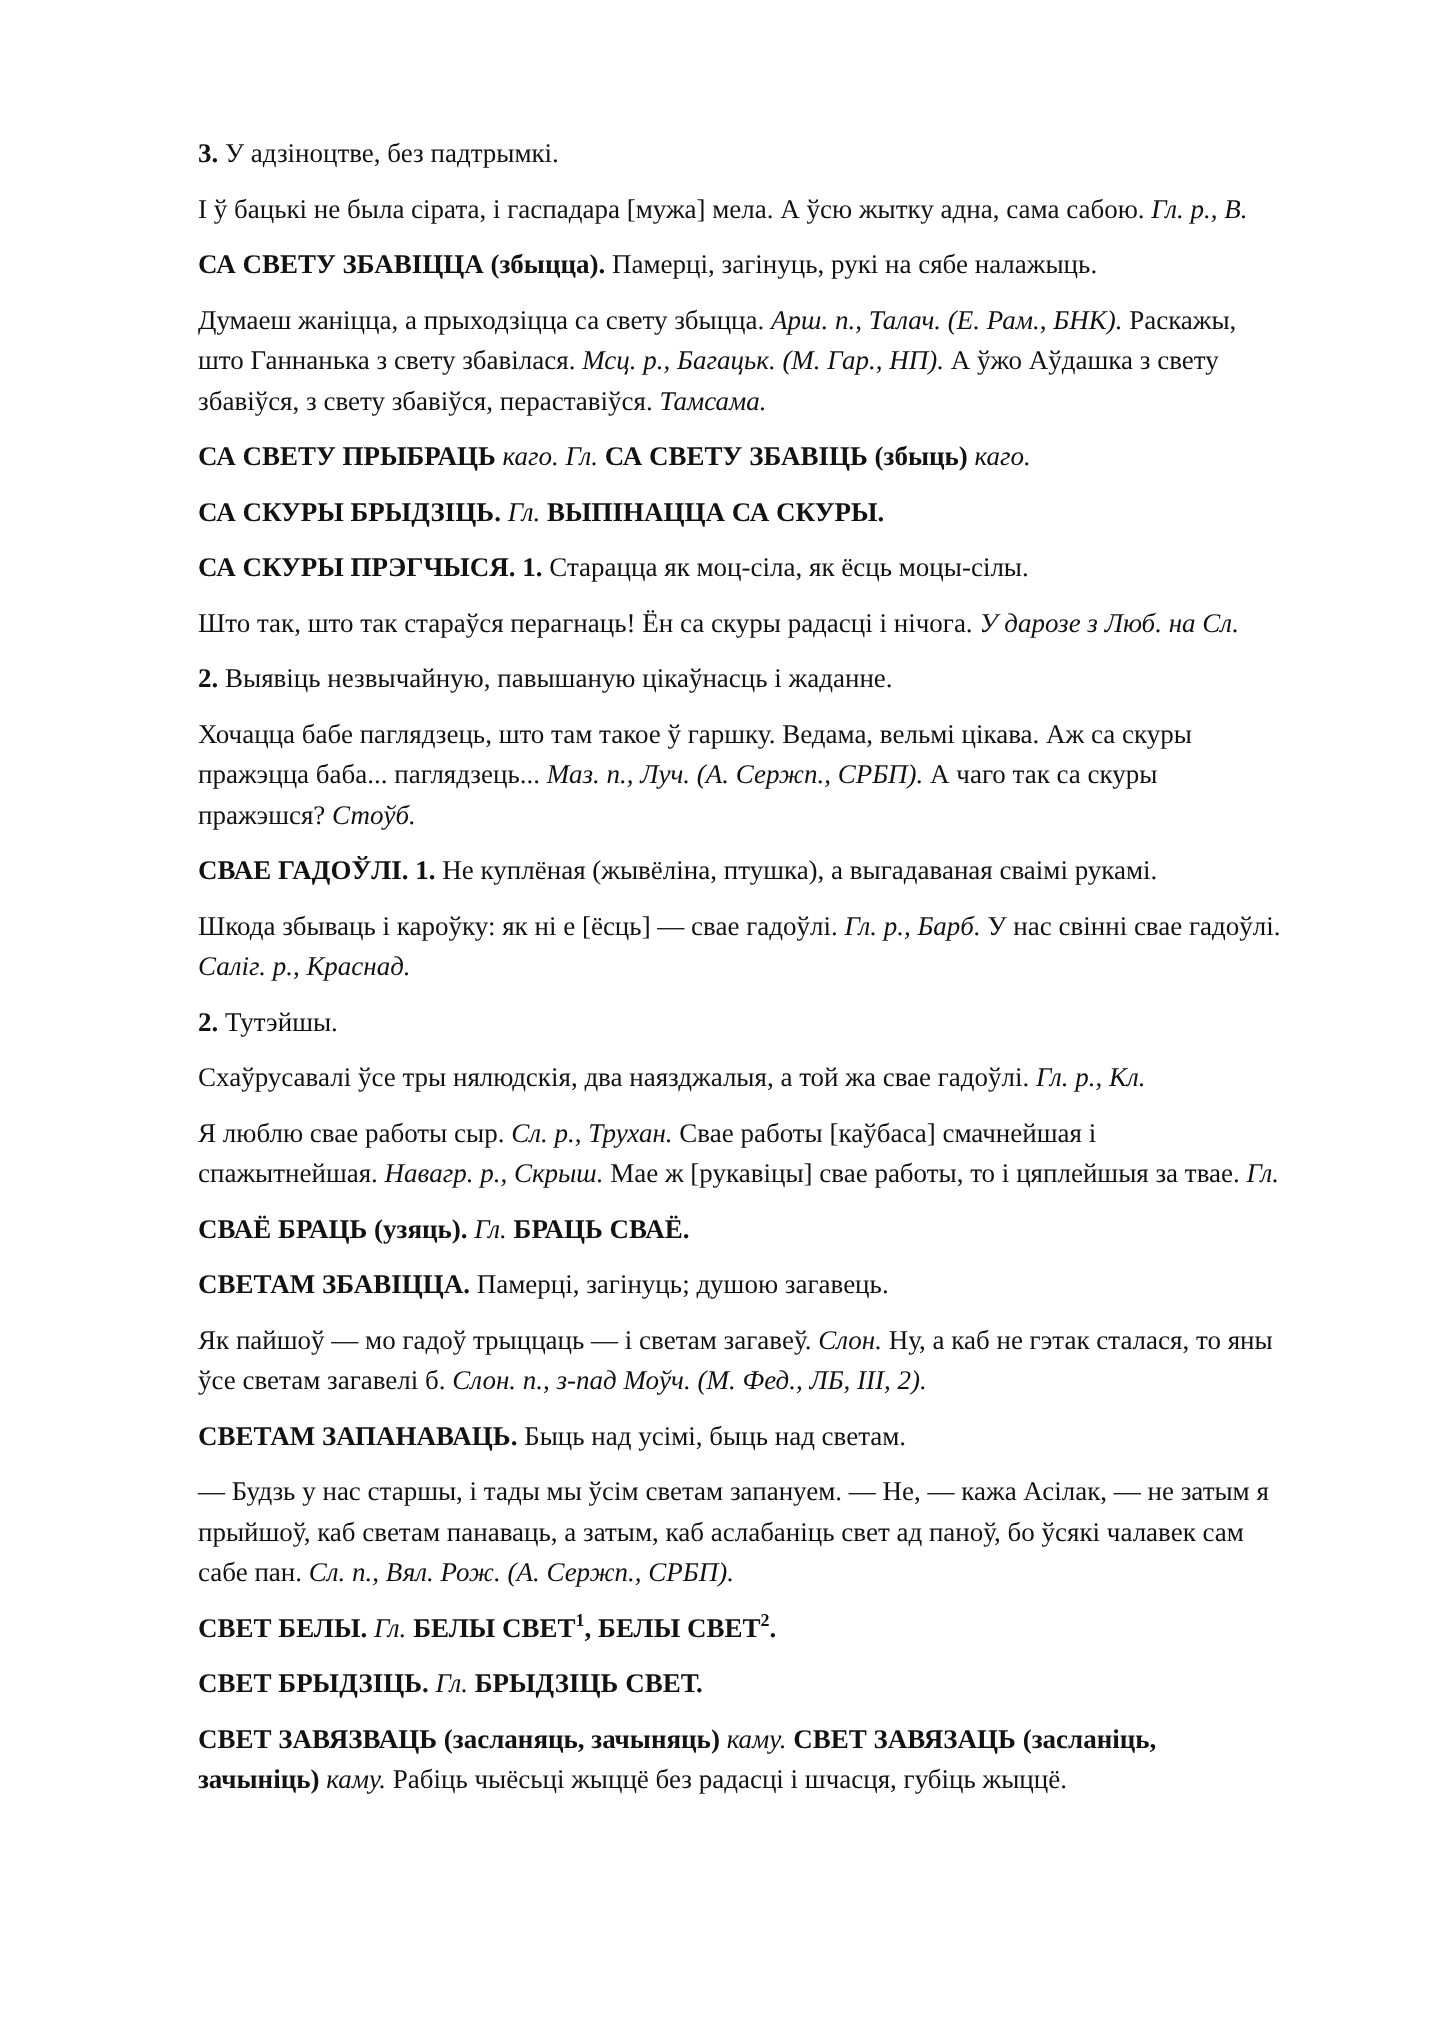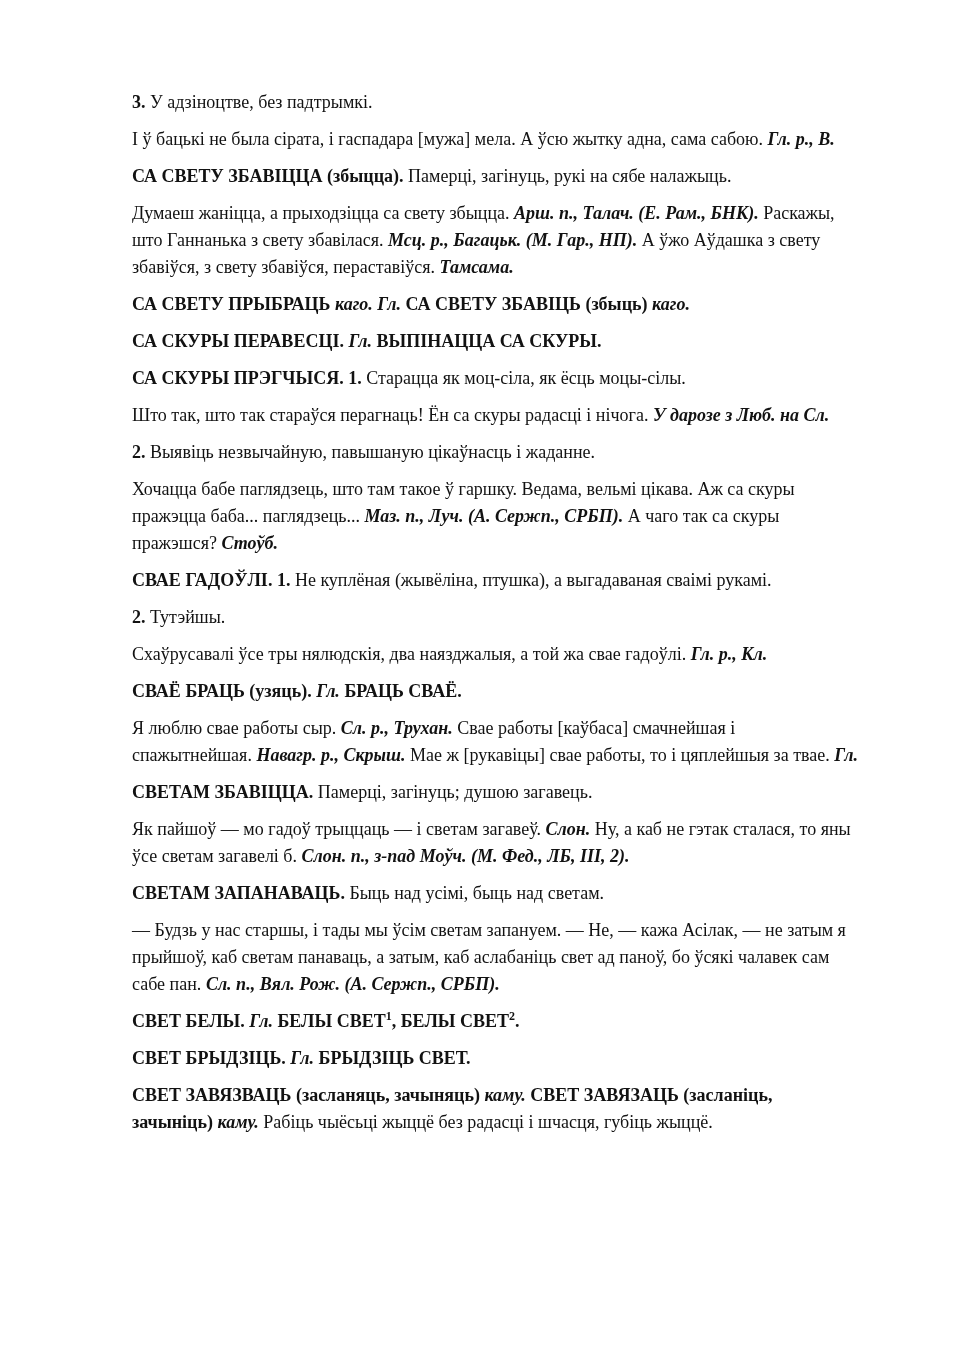--- a/index.html
+++ b/index.html
@@ -25,53 +25,55 @@
   }
   p.para {
     margin: 0 0 10px 0;
     font-size: 18px;
     line-height: 27px;
     text-align: left;
     white-space: pre-wrap;
   }
   .seg-regular { font-style: normal; font-weight: normal; }
   .seg-bold    { font-weight: bold; font-style: normal; }
-  .seg-italic  { font-style: italic; font-weight: bold; margin-top: 44px; }
+  .seg-italic  { font-style: italic; font-weight: normal; margin-top: 44px; }
   sup.seg-bold {
     font-weight: bold;
     font-size: 12px;
     line-height: 0;
     vertical-align: super;
   }
 </style>
 </head>
 <body>
 
 <div class="page">
   <div class="content">
       <p class="para"><span class="seg-bold">3.</span><span class="seg-regular"> У адзіноцтве, без падтрымкі.</span></p>
       <p class="para"><span class="seg-regular">І ў бацькі не была сірата, і гаспадара [мужа] мела. А ўсю жытку адна, сама сабою. </span><span class="seg-italic">Гл. р., В.</span></p>
       <p class="para"><span class="seg-bold">СА СВЕТУ ЗБАВІЦЦА (збыцца). </span><span class="seg-regular">Памерці, загінуць, рукі на сябе налажыць.</span></p>
       <p class="para"><span class="seg-regular">Думаеш жаніцца, а прыходзіцца са свету збыцца. </span><span class="seg-italic">Арш. п., Талач. (Е. Рам., БНК).</span><span class="seg-regular"> Раскажы,
 што Ганнанька з свету збавілася. </span><span class="seg-italic">Мсц. р., Багацьк. (М. Гар., НП).</span><span class="seg-regular"> А ўжо Аўдашка з свету
 збавіўся, з свету збавіўся, пераставіўся. </span><span class="seg-italic">Тамсама.</span></p>
       <p class="para"><span class="seg-bold">СА СВЕТУ ПРЫБРАЦЬ </span><span class="seg-italic">каго. Гл. </span><span class="seg-bold">СА СВЕТУ ЗБАВІЦЬ (збыць) </span><span class="seg-italic">каго.</span></p>
-      <p class="para"><span class="seg-bold">СА СКУРЫ ПЕРАВЕСЦІ. </span><span class="seg-italic">Гл. </span><span class="seg-bold">ВЫПІНАЦЦА СА СКУРЫ.</span></p>
+      <p class="para"><span class="seg-bold">СА СКУРЫ БРЫДЗІЦЬ. </span><span class="seg-italic">Гл. </span><span class="seg-bold">ВЫПІНАЦЦА СА СКУРЫ.</span></p>
       <p class="para"><span class="seg-bold">СА СКУРЫ ПРЭГЧЫСЯ. 1. </span><span class="seg-regular">Старацца як моц-сіла, як ёсць моцы-сілы.</span></p>
       <p class="para"><span class="seg-regular">Што так, што так стараўся перагнаць! Ён са скуры радасці і нічога. </span><span class="seg-italic">У дарозе з Люб. на Сл.</span></p>
       <p class="para"><span class="seg-bold">2.</span><span class="seg-regular"> Выявіць незвычайную, павышаную цікаўнасць і жаданне.</span></p>
       <p class="para"><span class="seg-regular">Хочацца бабе паглядзець, што там такое ў гаршку. Ведама, вельмі цікава. Аж са скуры
 пражэцца баба... паглядзець... </span><span class="seg-italic">Маз. п., Луч. (А. Сержп., СРБП).</span><span class="seg-regular"> А чаго так са скуры
 пражэшся? </span><span class="seg-italic">Стоўб.</span></p>
       <p class="para"><span class="seg-bold">СВАЕ ГАДОЎЛІ. 1. </span><span class="seg-regular">Не куплёная (жывёліна, птушка), а выгадаваная сваімі рукамі.</span></p>
+      <p class="para"><span class="seg-regular">Шкода збываць і кароўку: як ні е [ёсць] — свае гадоўлі. </span><span class="seg-italic">Гл. р., Барб.</span><span class="seg-regular"> У нас свінні свае гадоўлі.
+</span><span class="seg-italic">Саліг. р., Краснад.</span></p>
       <p class="para"><span class="seg-bold">2.</span><span class="seg-regular"> Тутэйшы.</span></p>
       <p class="para"><span class="seg-regular">Схаўрусавалі ўсе тры нялюдскія, два наязджалыя, а той жа свае гадоўлі. </span><span class="seg-italic">Гл. р., Кл.</span></p>
-      <p class="para"><span class="seg-bold">СВАЁ БРАЦЬ (узяць). </span><span class="seg-italic">Гл. </span><span class="seg-bold">БРАЦЬ СВАЁ.</span></p>
       <p class="para"><span class="seg-regular">Я люблю свае работы сыр. </span><span class="seg-italic">Сл. р., Трухан.</span><span class="seg-regular"> Свае работы [каўбаса] смачнейшая і
 спажытнейшая. </span><span class="seg-italic">Навагр. р., Скрыш.</span><span class="seg-regular"> Мае ж [рукавіцы] свае работы, то і цяплейшыя за твае. </span><span class="seg-italic">Гл.</span></p>
+      <p class="para"><span class="seg-bold">СВАЁ БРАЦЬ (узяць). </span><span class="seg-italic">Гл. </span><span class="seg-bold">БРАЦЬ СВАЁ.</span></p>
       <p class="para"><span class="seg-bold">СВЕТАМ ЗБАВІЦЦА. </span><span class="seg-regular">Памерці, загінуць; душою загавець.</span></p>
       <p class="para"><span class="seg-regular">Як пайшоў — мо гадоў трыццаць — і светам загавеў. </span><span class="seg-italic">Слон.</span><span class="seg-regular"> Ну, а каб не гэтак сталася, то яны
 ўсе светам загавелі б. </span><span class="seg-italic">Слон. п., з-пад Моўч. (М. Фед., ЛБ, ІІІ, 2).</span></p>
       <p class="para"><span class="seg-bold">СВЕТАМ ЗАПАНАВАЦЬ. </span><span class="seg-regular">Быць над усімі, быць над светам.</span></p>
       <p class="para"><span class="seg-regular">— Будзь у нас старшы, і тады мы ўсім светам запануем. — Не, — кажа Асілак, — не затым я
 прыйшоў, каб светам панаваць, а затым, каб аслабаніць свет ад паноў, бо ўсякі чалавек сам
 сабе пан. </span><span class="seg-italic">Сл. п., Вял. Рож. (А. Сержп., СРБП).</span></p>
       <p class="para"><span class="seg-bold">СВЕТ БЕЛЫ. </span><span class="seg-italic">Гл. </span><span class="seg-bold">БЕЛЫ СВЕТ</span><sup class="seg-bold">1</sup><span class="seg-bold">, БЕЛЫ СВЕТ</span><sup class="seg-bold">2</sup><span class="seg-bold">.</span></p>
       <p class="para"><span class="seg-bold">СВЕТ БРЫДЗІЦЬ. </span><span class="seg-italic">Гл. </span><span class="seg-bold">БРЫДЗІЦЬ СВЕТ.</span></p>
       <p class="para"><span class="seg-bold">СВЕТ ЗАВЯЗВАЦЬ (засланяць, зачыняць) </span><span class="seg-italic">каму.</span><span class="seg-bold"> СВЕТ ЗАВЯЗАЦЬ (засланіць,

